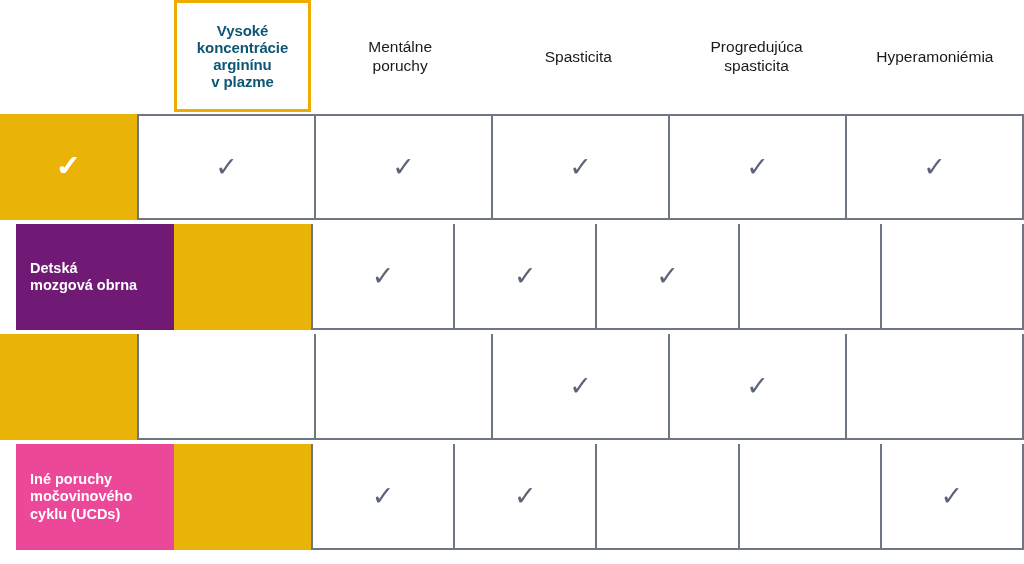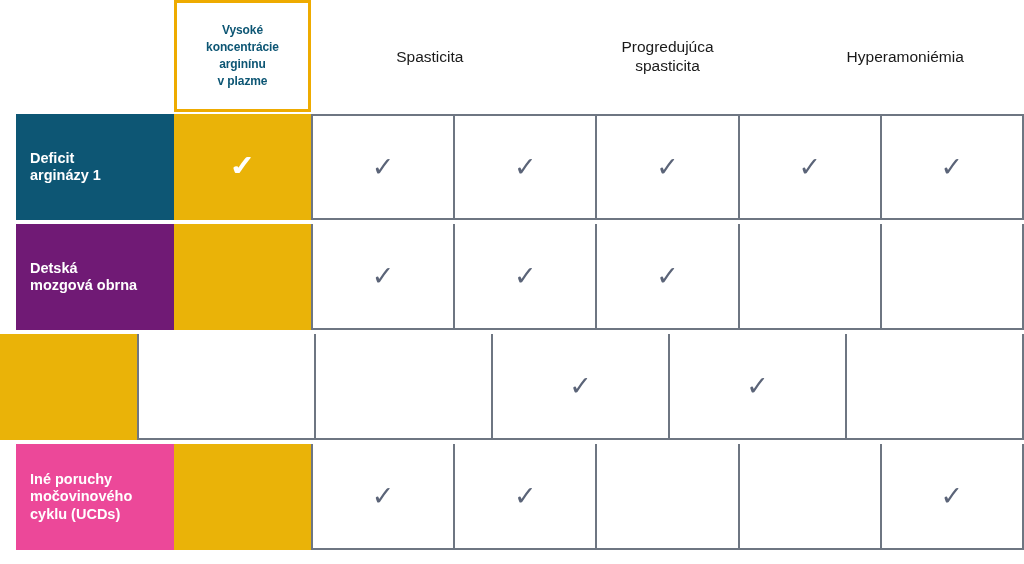--- a/index.html
+++ b/index.html
@@ -34,21 +34,21 @@
     flex: 0 0 174px;
   }
   .hdr-highlight {
     width: 137px;
     flex: 0 0 137px;
     box-sizing: border-box;
     border: 3px solid #eeab00;
     background: #ffffff;
     color: #0d5674;
     font-weight: bold;
-    font-size: 12px;
+    font-size: 15px;
     line-height: 17px;
     display: flex;
     align-items: center;
     justify-content: center;
     text-align: center;
     letter-spacing: -0.1px;
   }
   .hdr-cell {
     flex: 1 1 0;
     box-sizing: border-box;
@@ -146,36 +146,36 @@
 <body>
 
 <div id="matrix">
 
   <div class="header-row">
     <div class="hdr-spacer"></div>
     <div class="hdr-highlight" style="border-color: rgb(238, 171, 0);">
       <span>Vysoké<br>koncentrácie<br>arginínu<br>v plazme</span>
     </div>
     <div class="hdr-cell">
+      <span>Mentálne<br>poruchy</span>
+    </div>
+    <div class="hdr-cell">
       <span>Spasticita</span>
     </div>
     <div class="hdr-cell">
       <span>Progredujúca<br>spasticita</span>
     </div>
     <div class="hdr-cell">
       <span>Hyperamoniémia</span>
     </div>
   </div>
 
   <div class="body-grid">
 
     <div class="data-row row-0">
-      <div class="label-cell" style="background: rgb(13, 86, 116);">
-        <span>Deficit<br>arginázy 1</span>
-      </div>
       <div class="gold-cell" style="background: rgb(234, 179, 8);">
         <span class="tick white">✓</span>
       </div>
       <div class="check-cell first-white" style="border-color: rgb(110, 118, 130);">
         <span class="tick">✓</span>
       </div>
       <div class="check-cell" style="border-right-color: rgb(110, 118, 130); border-bottom-color: rgb(110, 118, 130); border-top-color: rgb(110, 118, 130);">
         <span class="tick">✓</span>
       </div>
       <div class="check-cell" style="border-right-color: rgb(110, 118, 130); border-bottom-color: rgb(110, 118, 130); border-top-color: rgb(110, 118, 130);">

